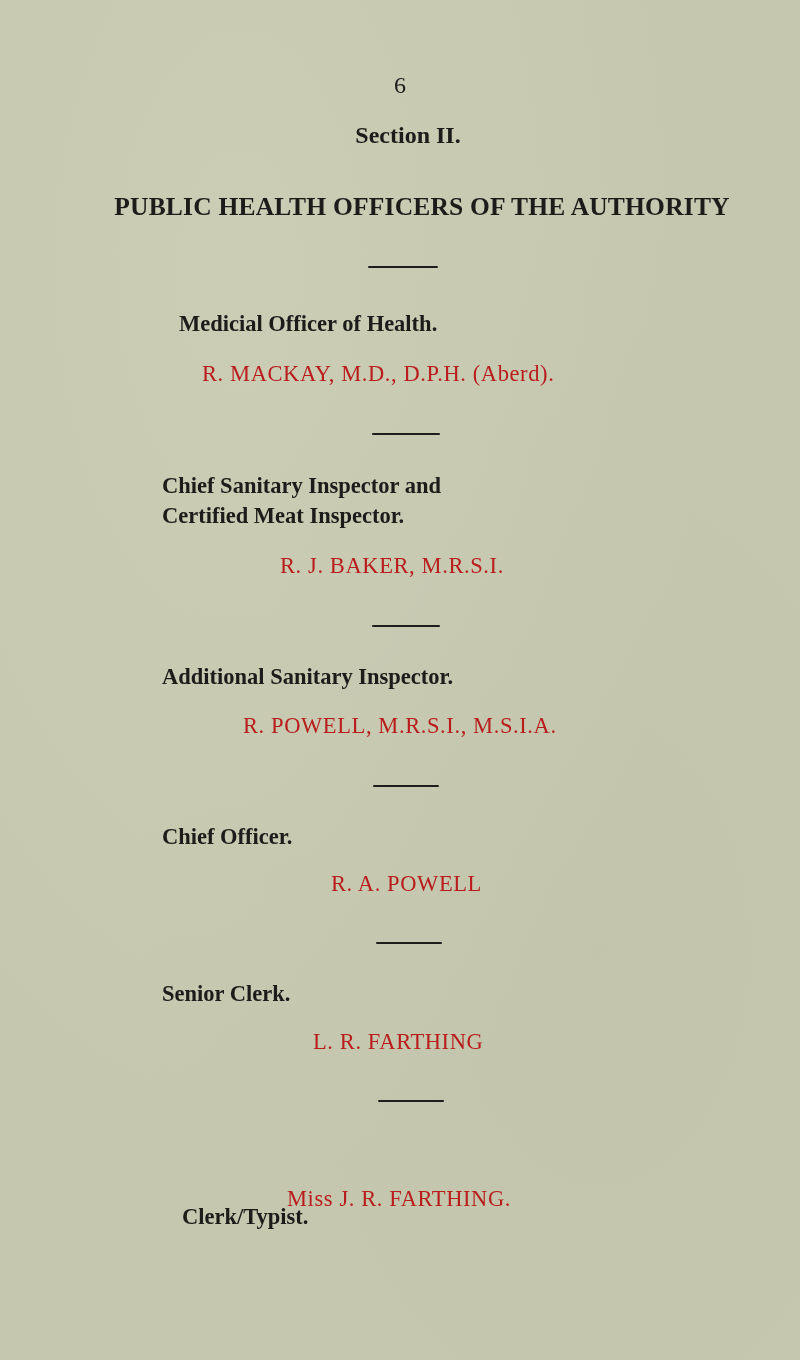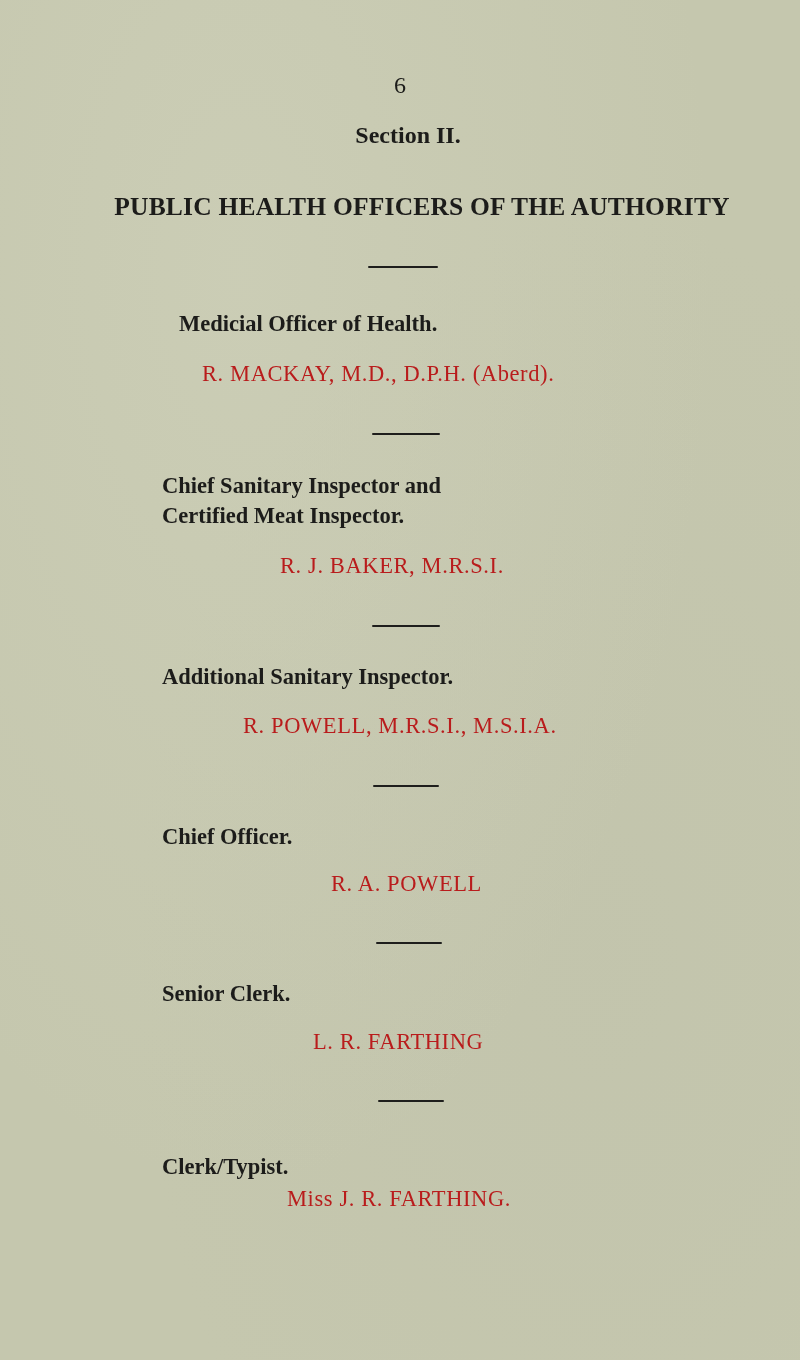--- a/index.html
+++ b/index.html
@@ -92,14 +92,14 @@
 
 <div class="rule" style="left:373px; top:785px; width:66px;"></div>
 <div class="abs role" style="top:824px;">Chief Officer.</div>
 <div class="abs name" style="top:871px; left:331px;">R. A. POWELL</div>
 
 <div class="rule" style="left:376px; top:942px; width:66px;"></div>
 <div class="abs role" style="top:981px;">Senior Clerk.</div>
 <div class="abs name" style="top:1029px; left:313px;">L. R. FARTHING</div>
 
 <div class="rule" style="left:378px; top:1100px; width:66px;"></div>
-<div class="abs role" style="top:1154px;">Clerk/Typist.</div>
+<div class="abs role" style="top:1204px;margin-left:20px;">Clerk/Typist.</div>
 <div class="abs name" style="top:1186px; left:287px;">Miss J. R. FARTHING.</div>
 
 </body></html>

